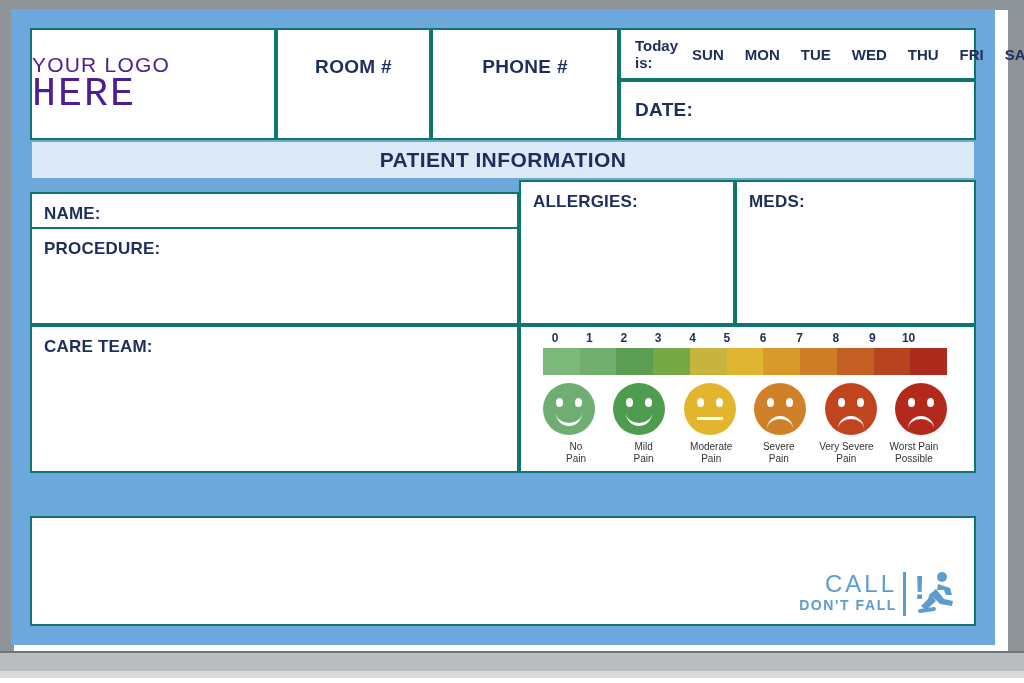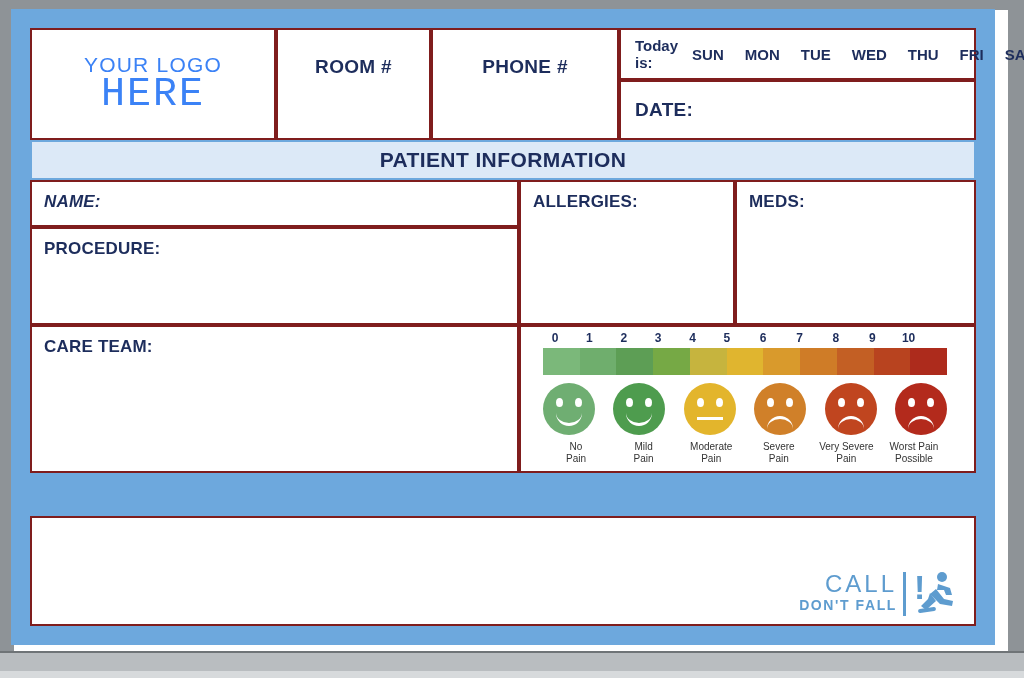--- a/index.html
+++ b/index.html
@@ -72,21 +72,21 @@
   }
   .board-inner {
     position: relative;
     width: 100%;
     height: 100%;
   }
 
   .cell {
     position: absolute;
     background: #ffffff;
-    border: 2px solid #7f1d1d;
+    border: 2px solid #0f766e;
     box-sizing: border-box;
   }
   .band {
     position: absolute;
     background: #dce9f7;
     border: 2px solid #6da8dd;
     box-sizing: border-box;
     display: flex;
     align-items: center;
     justify-content: center;
@@ -111,23 +111,22 @@
     color: #1d2d5c;
     font-weight: bold;
     font-size: 17px;
     letter-spacing: 0.2px;
   }
 
   
   .logo-box {
     display: flex;
     flex-direction: column;
-    align-items: center;
     justify-content: center;
-    color: #3b82f6;
+    color: #4c1d95;
   }
   .logo-top {
     font-size: 21px;
     letter-spacing: 1.2px;
   }
   .logo-bottom {
     font-size: 40px;
     letter-spacing: 2px;
     line-height: 1;
     margin-top: -2px;
@@ -343,21 +342,21 @@
       </div>
 
       <div class="cell date-box" style="left:589px; top:52px; width:357px; height:60px;">
         <span class="hdr-label">DATE:</span>
       </div>
 
       <div class="band" style="left:0px; top:112px; width:946px; height:40px;">
         <span class="band-title">PATIENT INFORMATION</span>
       </div>
 
-      <div class="cell" style="left:0px; top:152px; width:489px; height:47px;font-style:italic;">
+      <div class="cell" style="left:0px; top:164px; width:489px; height:47px;">
         <span class="field-label">NAME:</span>
       </div>
 
       <div class="cell" style="left:0px; top:199px; width:489px; height:98px;text-decoration:underline;">
         <span class="field-label">PROCEDURE:</span>
       </div>
 
       <div class="cell" style="left:489px; top:152px; width:216px; height:145px;">
         <span class="field-label">ALLERGIES:</span>
       </div>

